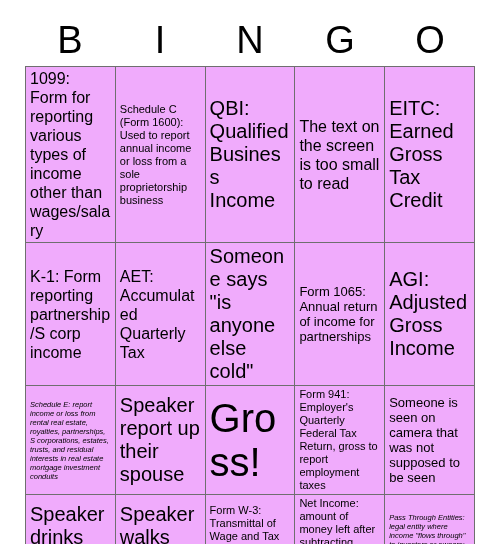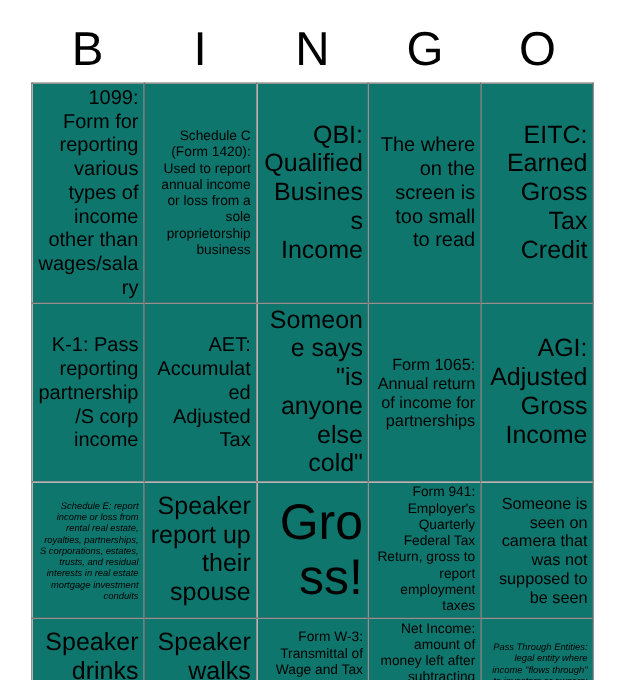--- a/index.html
+++ b/index.html
@@ -49,23 +49,23 @@
     border-collapse: collapse;
     table-layout: fixed;
     border: 1px solid #6f6f6f;
     background: #ffffff;
   }
   .bingo-grid td {
     border: 1px solid #6f6f6f;
     width: 20%;
     height: 90px;
     padding: 2px 4px;
-    text-align: right;
+    text-align: left;
     vertical-align: middle;
-    background: #0f766e;
+    background: #f0abfc;
     color: #000000;
     overflow: hidden;
     word-wrap: break-word;
     overflow-wrap: break-word;
   }
   .fs-xl  { font-size: 20px; line-height: 23px; }
   .fs-l   { font-size: 16px; line-height: 19px; }
   .fs-m   { font-size: 13px; line-height: 15px; margin-top: 14px; }
   .fs-s   { font-size: 11px; line-height: 13px; }
   .fs-xxs { font-size: 7.5px; line-height: 9px; font-style: italic; }
@@ -82,28 +82,28 @@
     <div class="header-cell">I</div>
     <div class="header-cell">N</div>
     <div class="header-cell">G</div>
     <div class="header-cell">O</div>
   </div>
 
   <table class="bingo-grid">
     <tbody>
       <tr>
         <td class="fs-l">1099: Form for reporting various types of income other than wages/salary</td>
-        <td class="fs-s">Schedule C (Form 1420): Used to report annual income or loss from a sole proprietorship business</td>
+        <td class="fs-s">Schedule C (Form 1600): Used to report annual income or loss from a sole proprietorship business</td>
         <td class="fs-xl">QBI: Qualified Business Income</td>
-        <td class="fs-l">The where on the screen is too small to read</td>
+        <td class="fs-l">The text on the screen is too small to read</td>
         <td class="fs-xl">EITC: Earned Gross Tax Credit</td>
       </tr>
       <tr>
-        <td class="fs-l">K-1: Pass reporting partnership/S corp income</td>
-        <td class="fs-l">AET: Accumulated Adjusted Tax</td>
+        <td class="fs-l">K-1: Form reporting partnership/S corp income</td>
+        <td class="fs-l">AET: Accumulated Quarterly Tax</td>
         <td class="fs-xl">Someone says "is anyone else cold"</td>
         <td class="fs-m">Form 1065: Annual return of income for partnerships</td>
         <td class="fs-xl">AGI: Adjusted Gross Income</td>
       </tr>
       <tr>
         <td class="fs-xxs">Schedule E: report income or loss from rental real estate, royalties, partnerships, S corporations, estates, trusts, and residual interests in real estate mortgage investment conduits</td>
         <td class="fs-xl">Speaker report up their spouse</td>
         <td class="free-cell">Gross!</td>
         <td class="fs-s">Form 941: Employer's Quarterly Federal Tax Return, gross to report employment taxes</td>
         <td class="fs-m">Someone is seen on camera that was not supposed to be seen</td>

